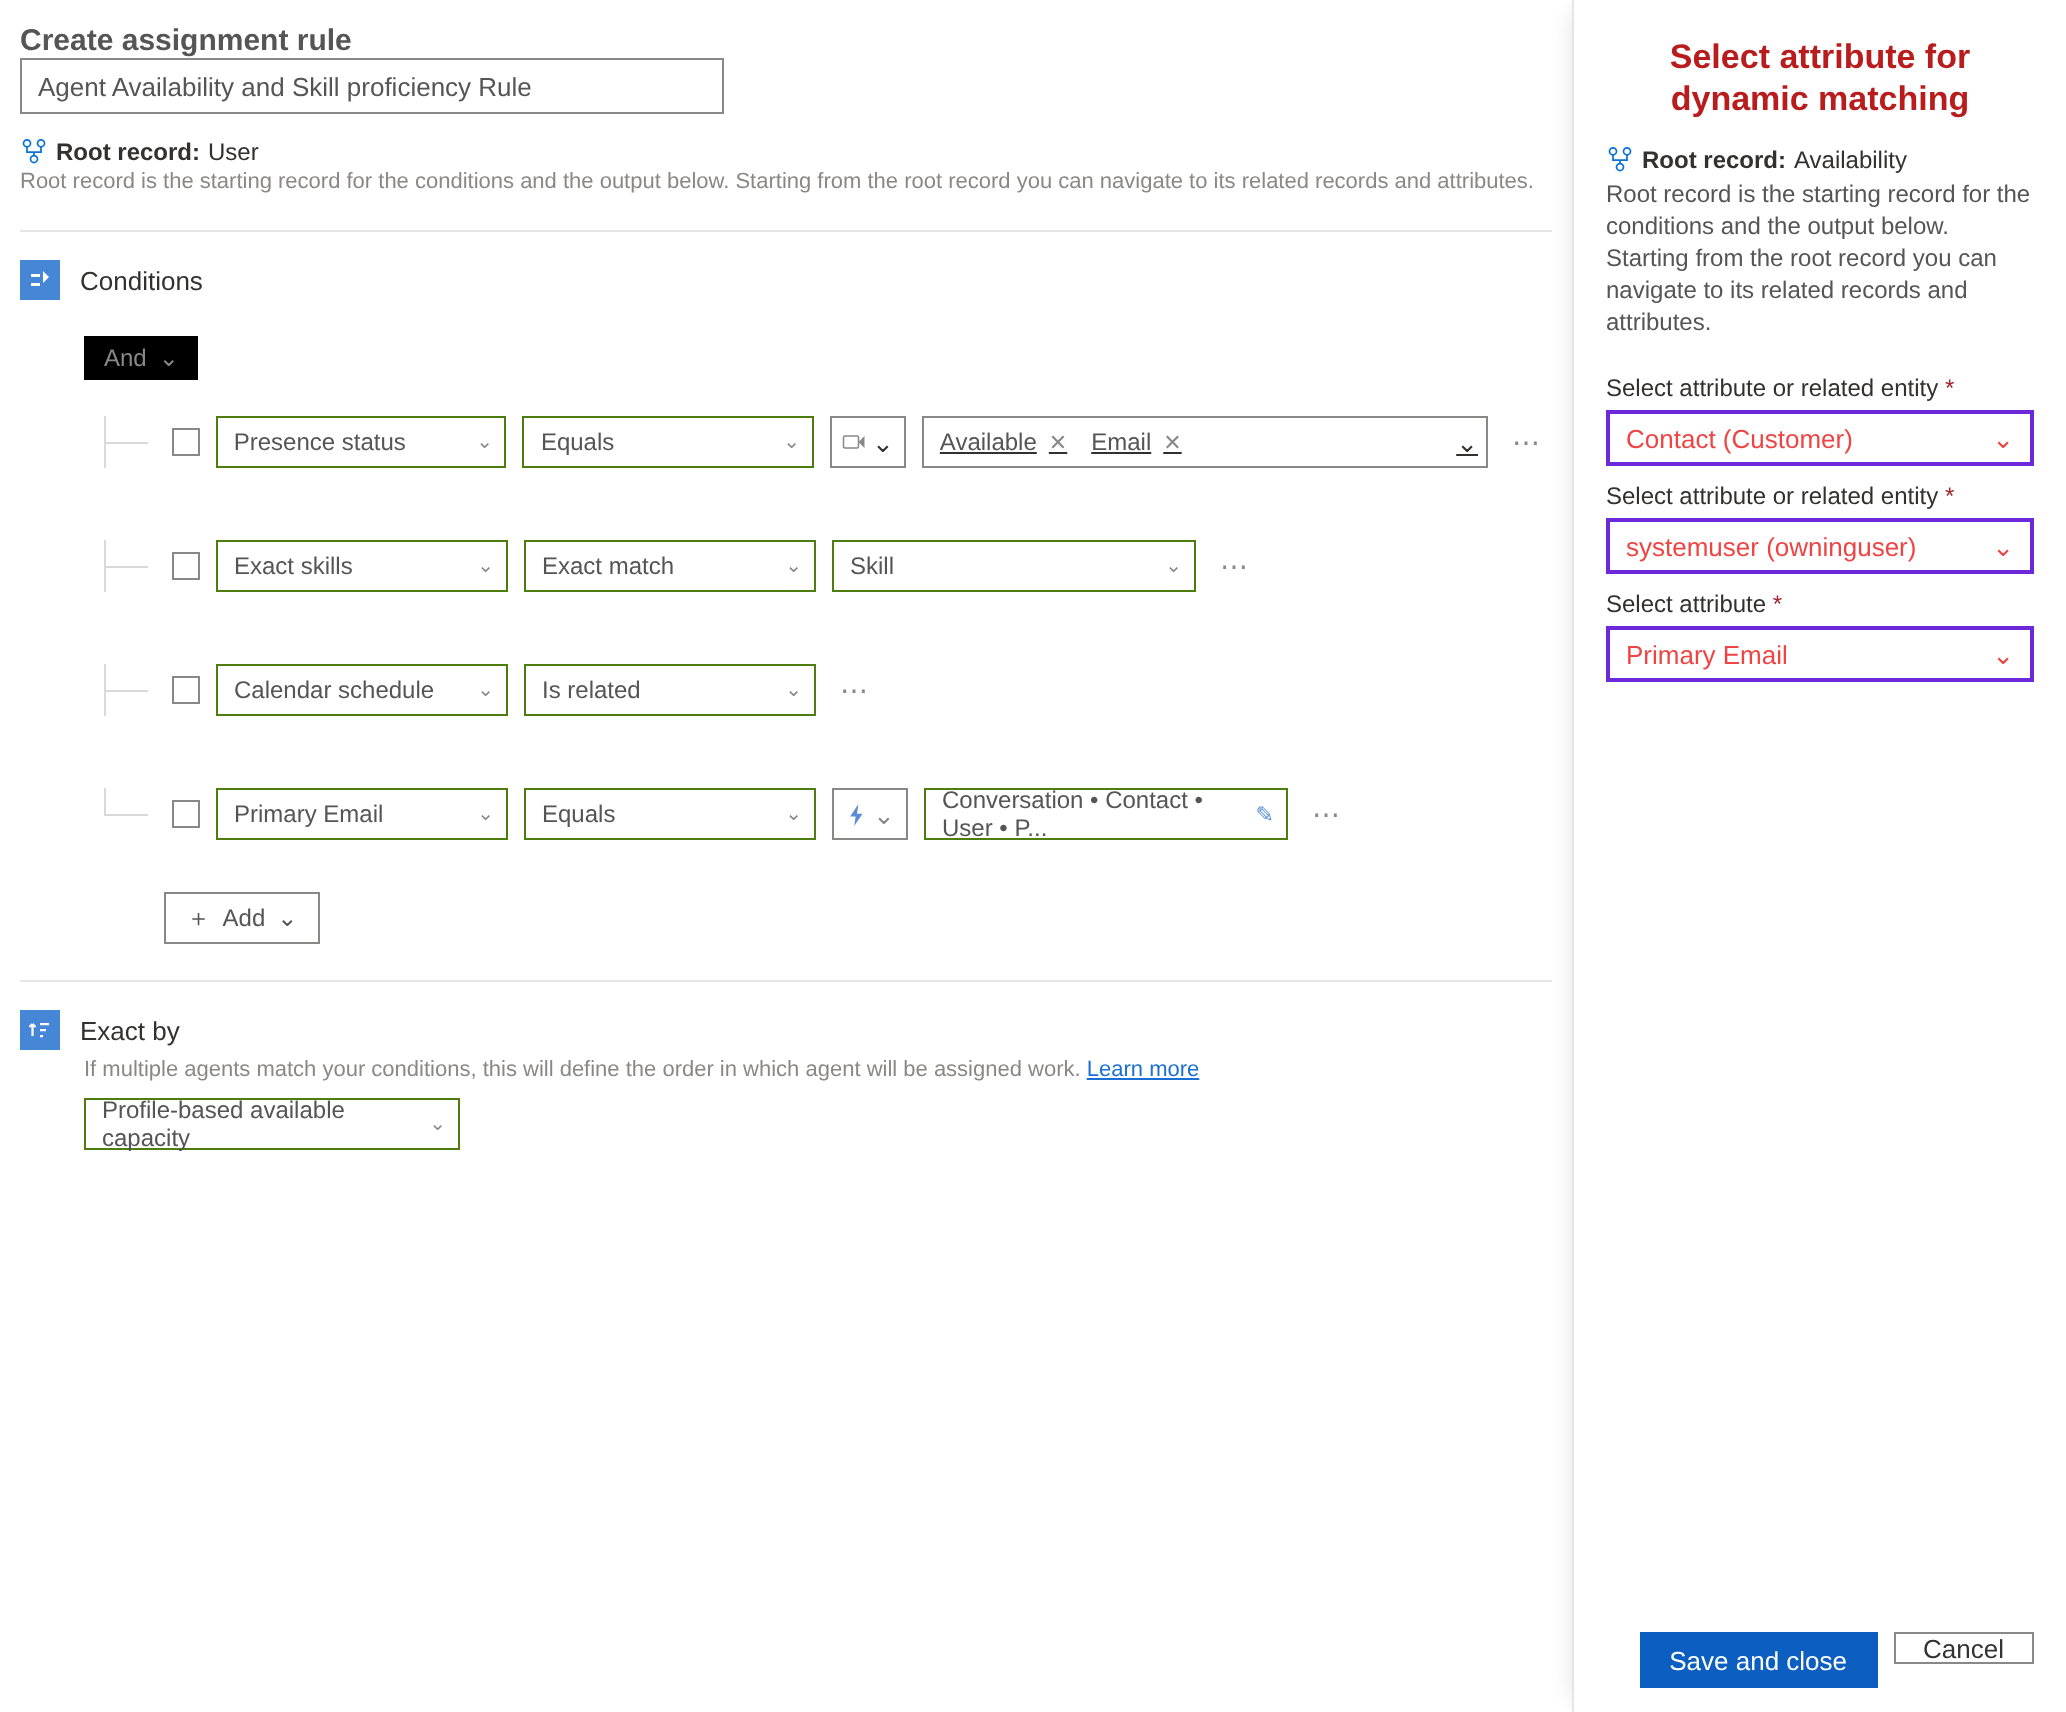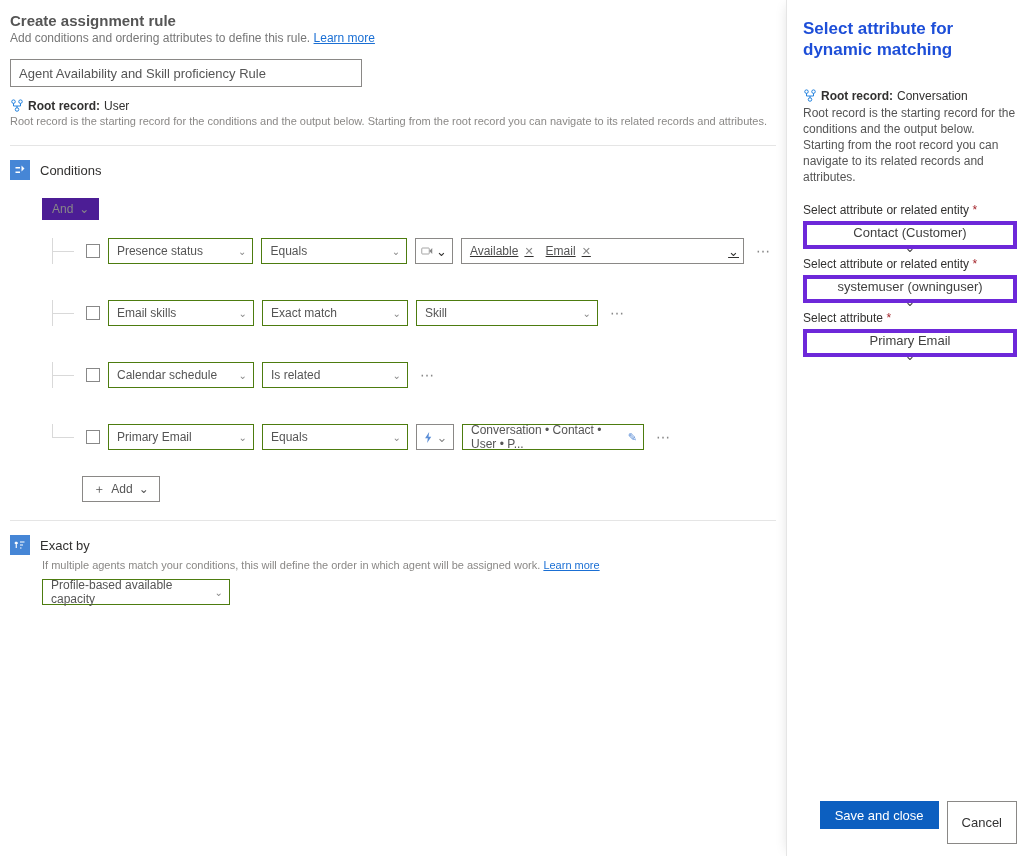--- a/index.html
+++ b/index.html
@@ -81,21 +81,21 @@
   .order-sub {
     font-size: 11px;
     color: #8a8886;
     margin: 4px 0 8px 32px;
   }
   .and-chip {
     margin: 18px 0 0 32px;
     display: inline-flex;
     align-items: center;
     gap: 6px;
-    background: #4c1d95;
+    background: #000000;
     padding: 4px 10px;
     font-size: 12px;
     color: #888;
     cursor: pointer;
   }
   .rows {
     margin-left: 32px;
     margin-top: 0;
   }
   .cond-row {
@@ -200,51 +200,51 @@
     border-left: 1px solid #e5e5e5;
     box-shadow: -4px 0 12px -6px rgba(0,0,0,0.15);
     background: #fff;
     padding: 18px 16px 0 16px;
     display: flex;
     flex-direction: column;
   }
   .panel-title {
     font-size: 17px;
     font-weight: 700;
-    color: #1d4ed8;
+    color: #b91c1c;
     line-height: 1.25;
-    margin: 0 0 28px 0;
+    margin: 0 0 12px 0;
+    text-align: center;
   }
   .panel-root-row {
     font-size: 12px;
     display: flex;
     align-items: center;
     gap: 4px;
   }
   .panel-desc {
     font-size: 12px;
     color: #555;
     line-height: 1.35;
     margin: 2px 0 10px 0;
   }
   .panel-field { margin-top: 8px; }
   .panel-sel {
-    border: 4px solid #6d28d9;
+    border: 2px solid #6d28d9;
     height: 28px;
     width: 100%;
     display: flex;
     align-items: center;
     justify-content: space-between;
     padding: 0 8px;
     font-size: 13px;
-    color: #404040;
+    color: #ef4444;
     cursor: pointer;
     margin-top: 4px;
     background: #fff;
-    flex-direction: column;
   }
   .panel-footer {
     margin-top: auto;
     display: flex;
     justify-content: flex-end;
     gap: 8px;
     padding: 10px 0 12px 0;
   }
   .btn-primary {
     background: #0c5fc0;
@@ -252,37 +252,34 @@
     border: 1px solid #0c5fc0;
     height: 28px;
     padding: 0 14px;
     font-size: 13px;
     cursor: pointer;
   }
   .btn-secondary {
     background: #fff;
     color: #333;
     border: 1px solid #8a8886;
-    height: 43px;
+    height: 16px;
     padding: 0 14px;
     font-size: 13px;
     cursor: pointer;
   }
   svg { display:block; }
   .bolt-icon { color:#5a8dd6; }
   .pencil { color:#5a8dd6; font-size:11px; cursor:pointer;}
 </style>
 </head>
 <body>
 
 <div class="main">
   <h1 class="page-title">Create assignment rule</h1>
-  <div class="page-subtitle">
-    <span>Add conditions and ordering attributes to define this rule. </span><a class="link">Learn more</a>
-  </div>
 
   <input class="text-input" value="Agent Availability and Skill proficiency Rule" style="">
 
   <div class="root-record-row">
     <svg class="root-record-icon" viewBox="0 0 16 16">
         <circle cx="4" cy="3" r="2" fill="none" stroke="currentColor"></circle>
         <circle cx="12" cy="3" r="2" fill="none" stroke="currentColor"></circle>
         <circle cx="8" cy="12" r="2" fill="none" stroke="currentColor"></circle>
         <path d="M4 5v3h8V5M8 8v2" fill="none" stroke="currentColor"></path>
       </svg>
@@ -345,21 +342,21 @@
         <span class="more">⋯</span>
       </div>
 
       <div class="cond-row">
         <div class="tree-col">
             <div class="tree-vert"></div>
             <div class="tree-horz"></div>
           </div>
         <div class="chk"></div>
         <div class="sel w-field">
-            <span>Email skills</span>
+            <span>Exact skills</span>
             <span class="caret">⌄</span>
           </div>
         <div class="sel w-op">
             <span>Exact match</span>
             <span class="caret">⌄</span>
           </div>
         <div class="sel w-val-med">
             <span>Skill</span>
             <span class="caret">⌄</span>
           </div>
@@ -441,21 +438,21 @@
 <div class="panel">
   <h2 class="panel-title">Select attribute for dynamic matching</h2>
   <div class="panel-root-row">
     <svg class="root-record-icon" viewBox="0 0 16 16">
         <circle cx="4" cy="3" r="2" fill="none" stroke="currentColor"></circle>
         <circle cx="12" cy="3" r="2" fill="none" stroke="currentColor"></circle>
         <circle cx="8" cy="12" r="2" fill="none" stroke="currentColor"></circle>
         <path d="M4 5v3h8V5M8 8v2" fill="none" stroke="currentColor"></path>
       </svg>
     <b>Root record:</b>
-    <span>Conversation</span>
+    <span>Availability</span>
   </div>
   <div class="panel-desc">Root record is the starting record for the conditions and the output below. Starting from the root record you can navigate to its related records and attributes.</div>
 
   <div class="panel-field">
     <div class="field-label"><span>Select attribute or related entity </span><span class="req">*</span></div>
     <div class="panel-sel">
         <span>Contact (Customer)</span>
         <span class="caret">⌄</span>
       </div>
   </div>

